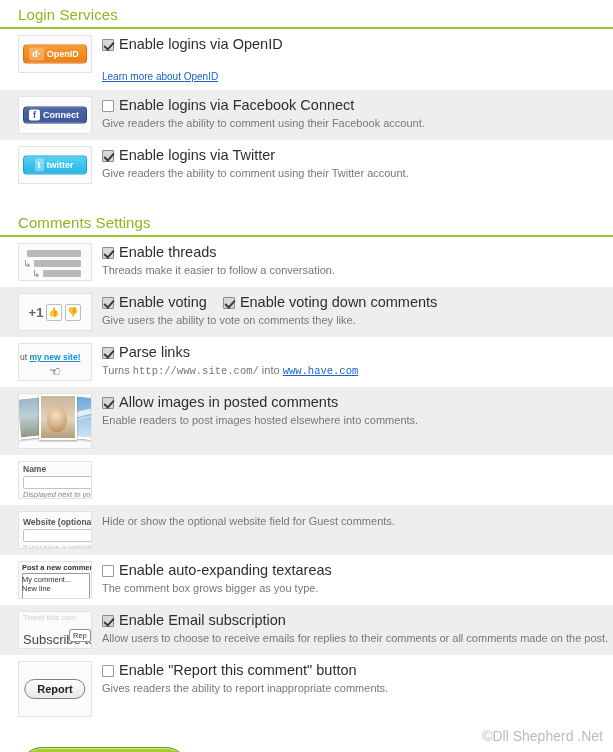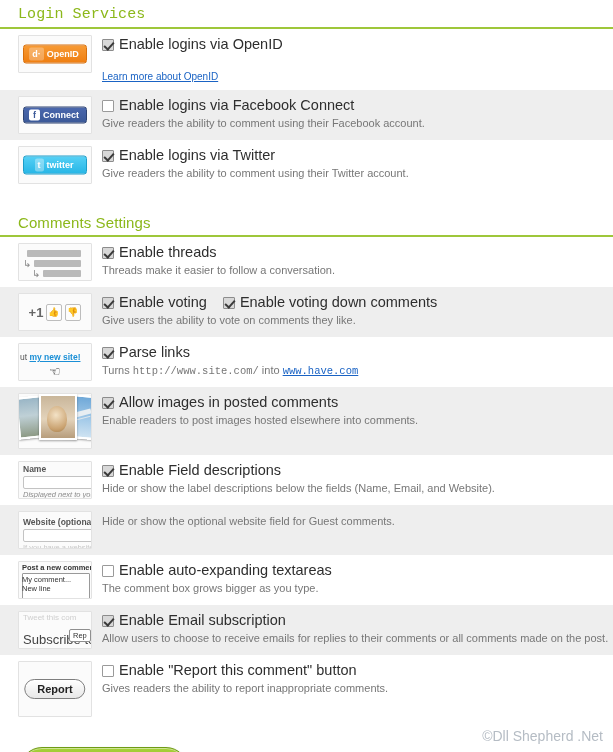--- a/index.html
+++ b/index.html
@@ -21,21 +21,21 @@
   
   .section-header {
     color: #8cb81b;
     font-size: 15px;
     font-weight: normal;
     padding: 0 0 4px 18px;
     border-bottom: 2px solid #9ec73a;
     margin: 0 0 0 0;
     letter-spacing: 0.1px;
   }
-  .sec-login { padding-top: 6px; font-family: Liberation Mono, monospace; }
+  .sec-login { padding-top: 6px; }
   .sec-comments { padding-top: 6px; }
 
   
   .rows { margin: 0; padding: 0; }
   .row {
     display: flex;
     align-items: flex-start;
     padding: 6px 0 6px 18px;
     min-height: 40px;
     box-sizing: border-box;
@@ -454,27 +454,20 @@
         <div class="desc">Enable readers to post images hosted elsewhere into comments.</div>
       </div>
     </div>
 
     <div class="row">
       <div class="thumb-wrap">
         <span class="ff-label">Name</span>
         <span class="ff-input"></span>
         <span class="ff-hint">Displayed next to you</span>
       </div>
-      <div class="rowbody">
-        <div class="optline">
-          <span class="cb checked"></span>
-          <span class="opt-label">Enable Field descriptions</span>
-        </div>
-        <div class="desc">Hide or show the label descriptions below the fields (Name, Email, and Website).</div>
-      </div>
     </div>
 
     <div class="row alt">
       <div class="thumb-wrap">
         <span class="ff-label plain" style="top:5px;">Website (optional)</span>
         <span class="ff-input" style="top:17px;"></span>
         <span class="ff-hint faded" style="top:31px;">If you have a website, li</span>
       </div>
       <div class="rowbody">
         <div class="desc">Hide or show the optional website field for Guest comments.</div>

